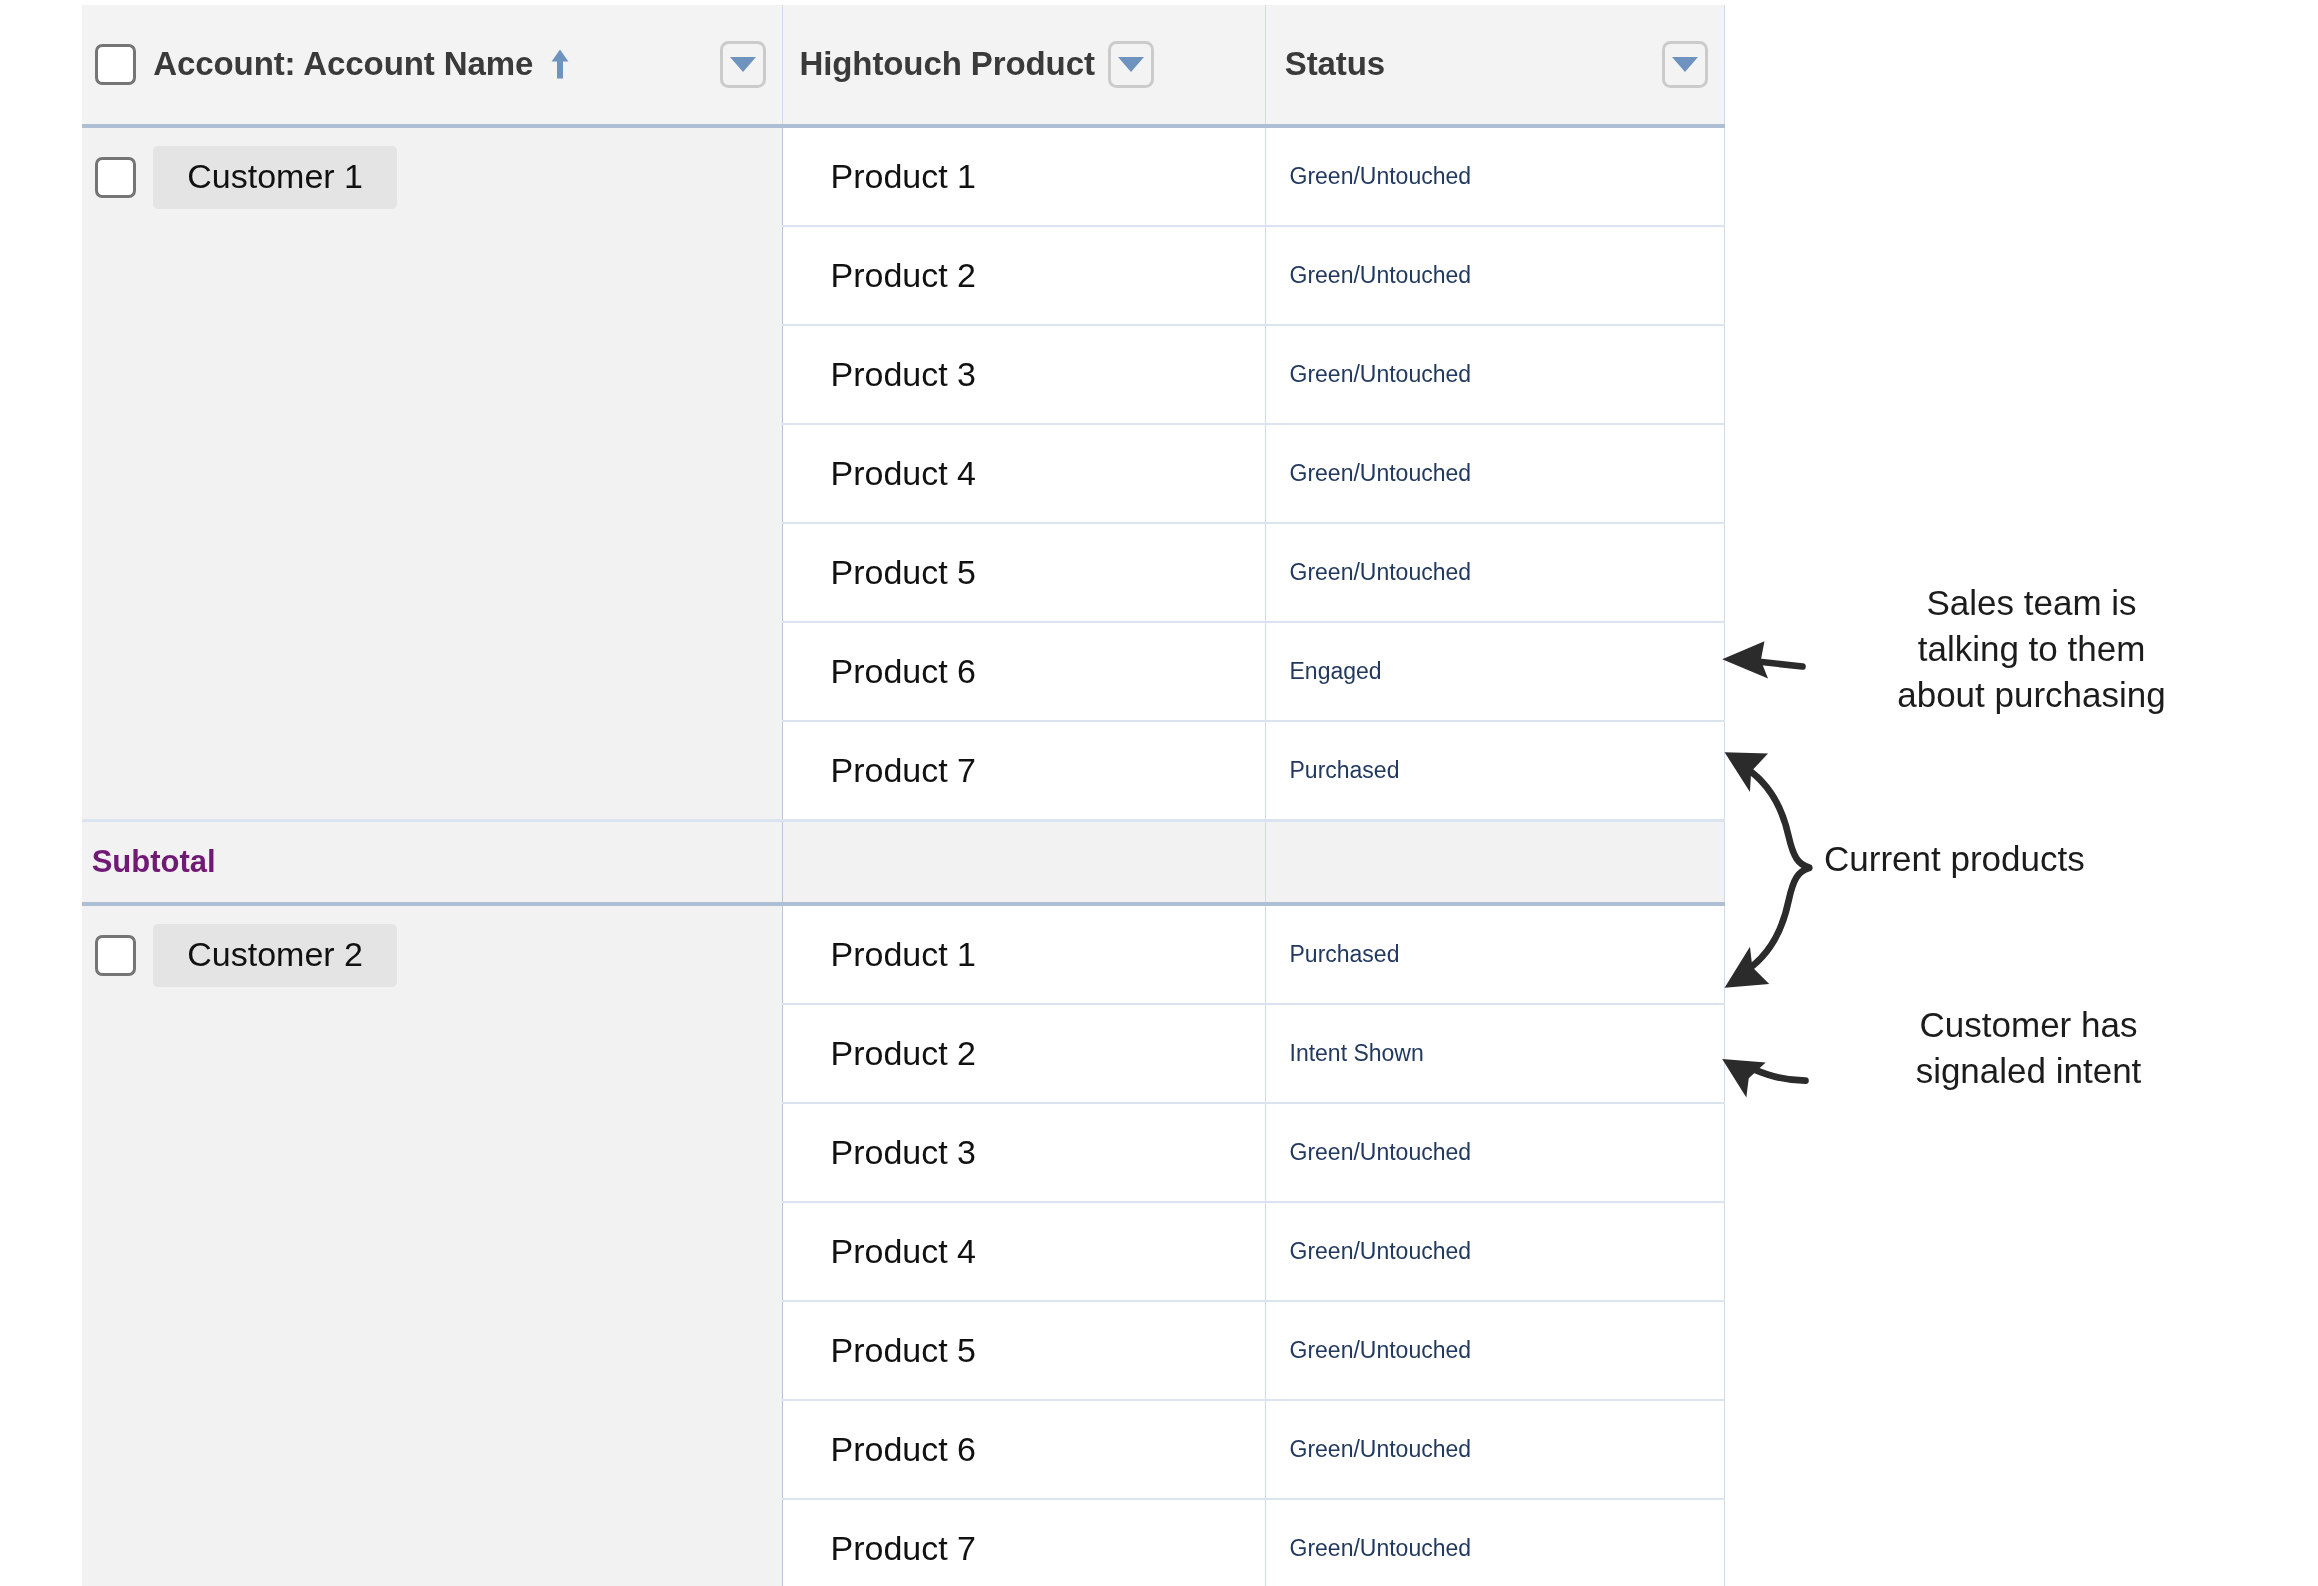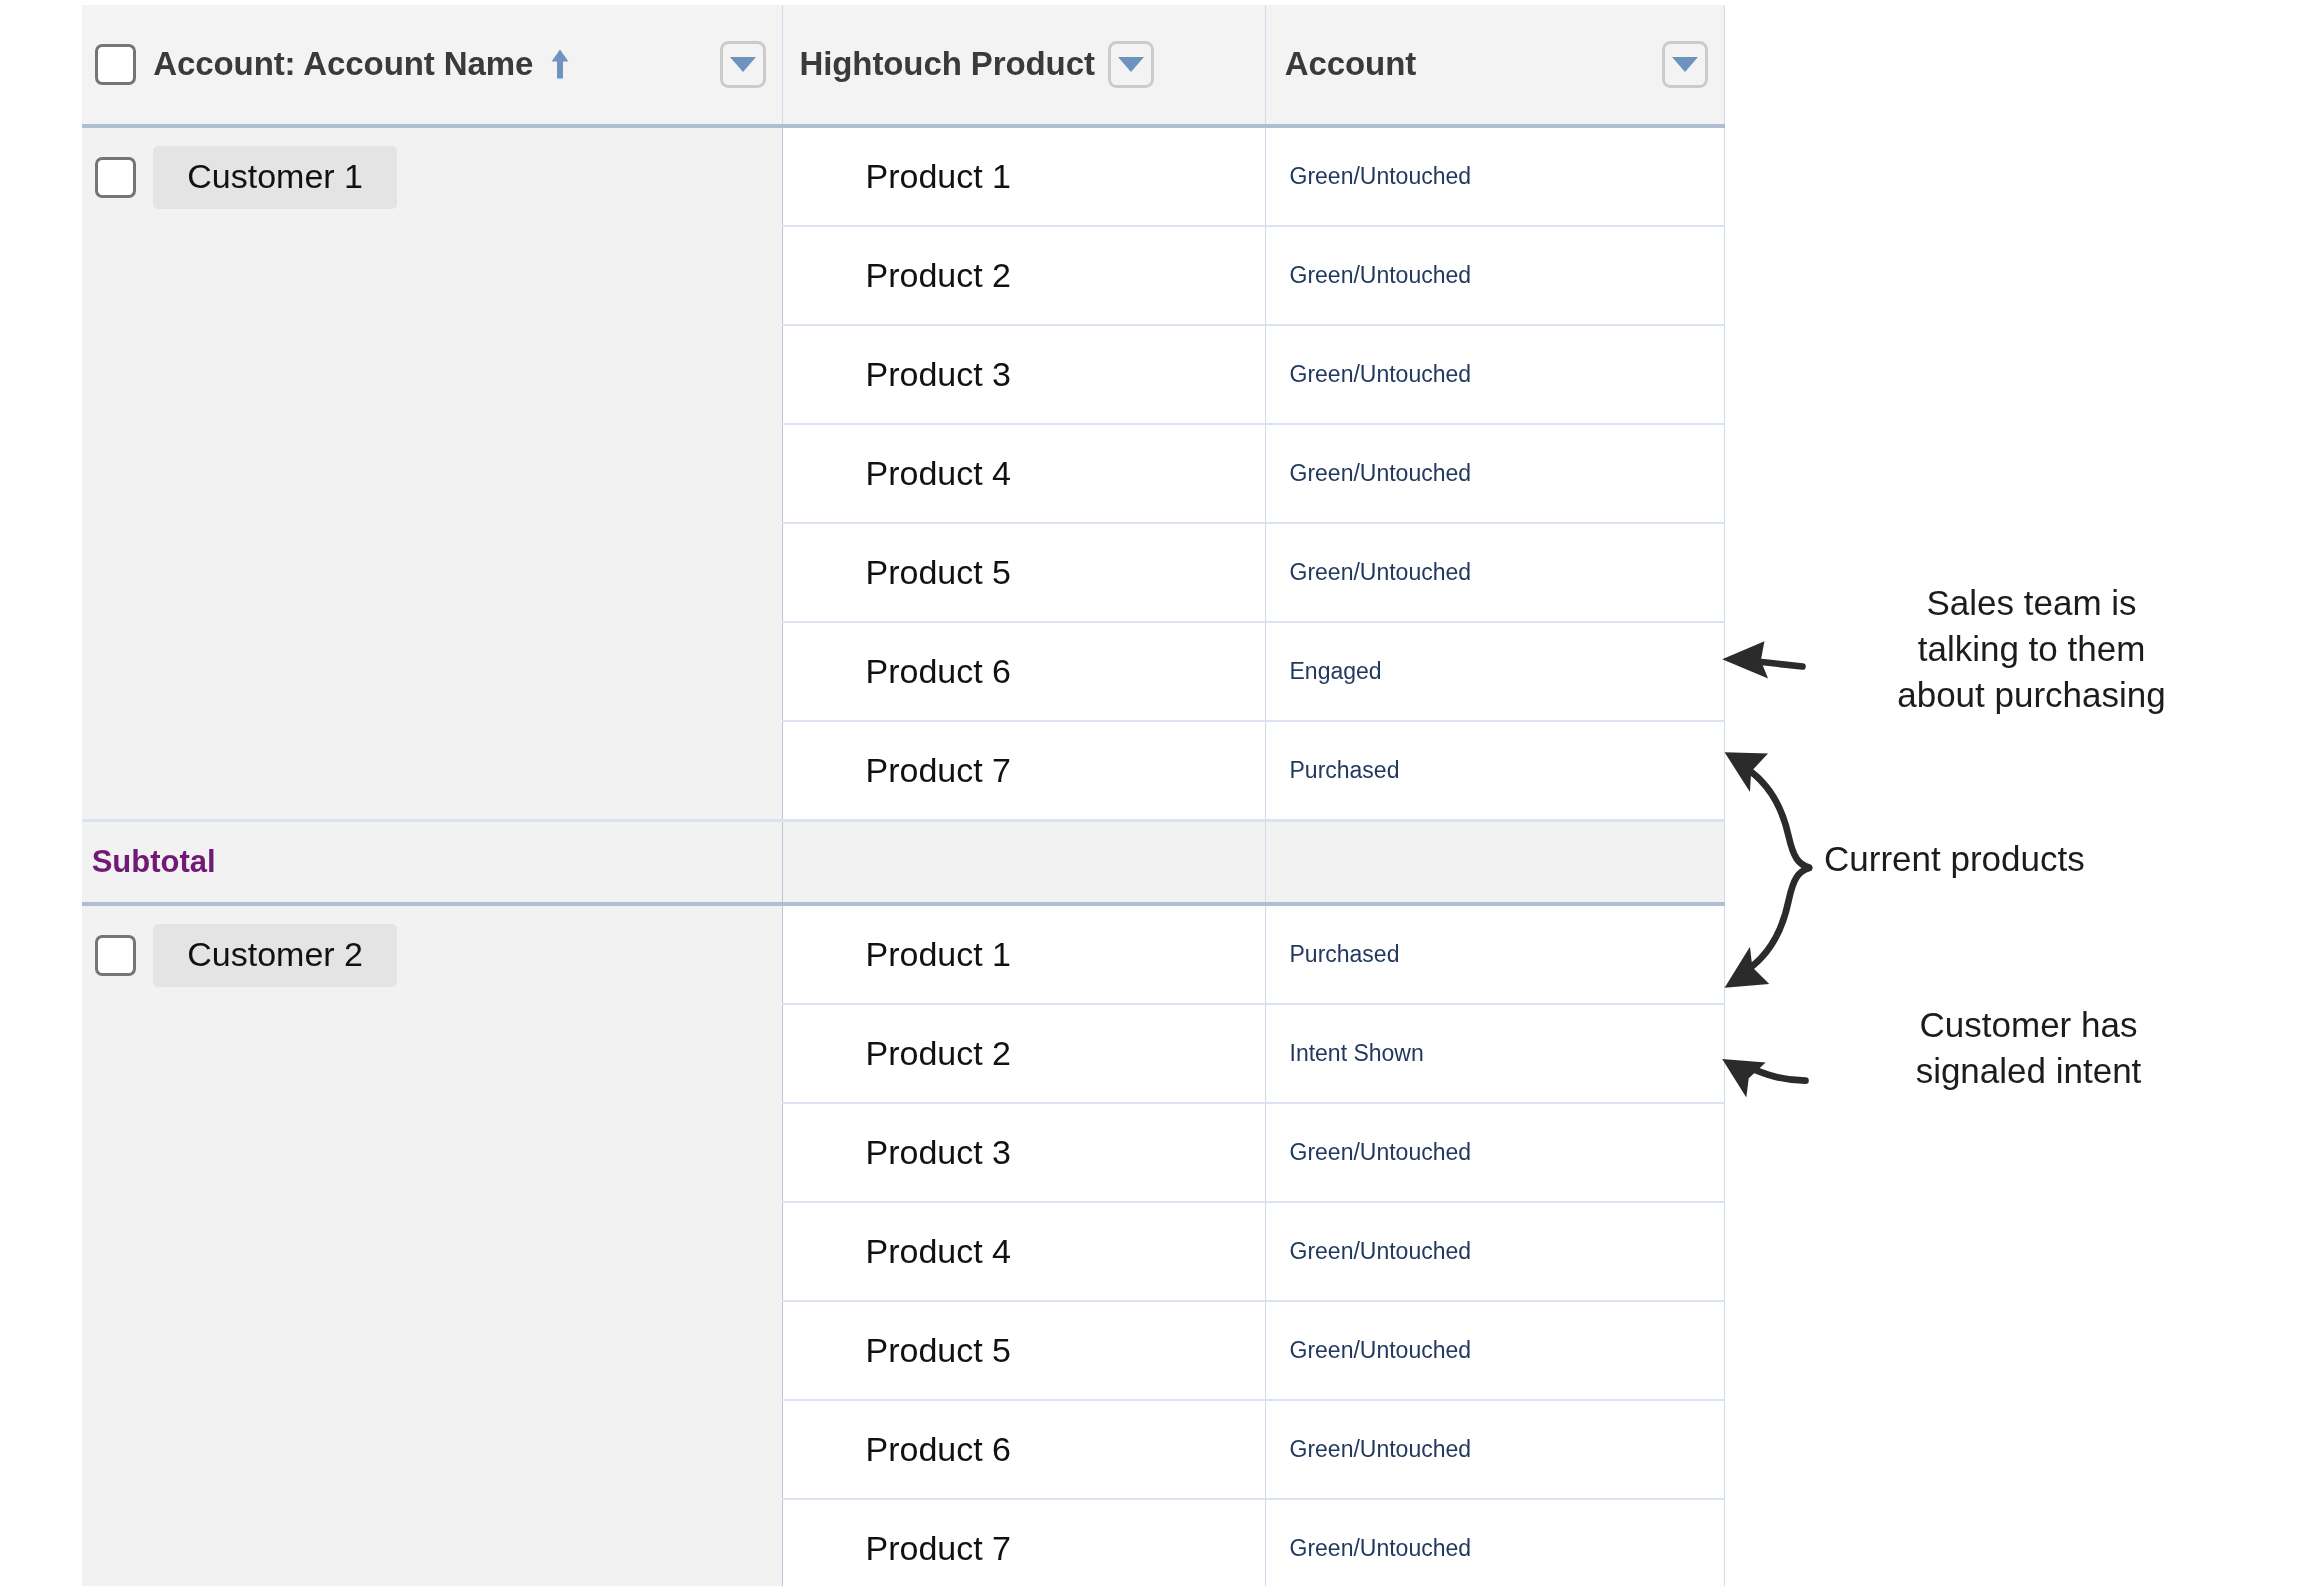--- a/index.html
+++ b/index.html
@@ -115,21 +115,21 @@
     border-right: 1.8px solid #cfdaeb;
     background: #ffffff;
   }
   tbody td.td-account {
     background: #f2f2f2;
     border-bottom: none;
     border-right: 1.8px solid #b9c6d8;
     vertical-align: top;
   }
   tbody td.td-product {
-    padding-left: 83px;
+    padding-left: 48px;
     font-size: 34px;
     color: #111111;
     white-space: nowrap;
     margin-left: 31px;
   }
   tbody td.td-status {
     padding-left: 24px;
     font-size: 23px;
     color: #22395f;
     white-space: nowrap;
@@ -238,21 +238,21 @@
         <div class="th-inner th-product-inner">
           <span class="th-label">Hightouch Product</span>
           <span class="dropdown-btn">
             <span class="caret"></span>
           </span>
         </div>
       </th>
 
       <th class="th-status">
         <div class="th-inner th-status-inner">
-          <span class="th-label">Account</span>
+          <span class="th-label">Status</span>
           <span class="th-spacer"></span>
           <span class="dropdown-btn">
             <span class="caret"></span>
           </span>
         </div>
       </th>
     </tr>
   </thead>
 
   <tbody>

